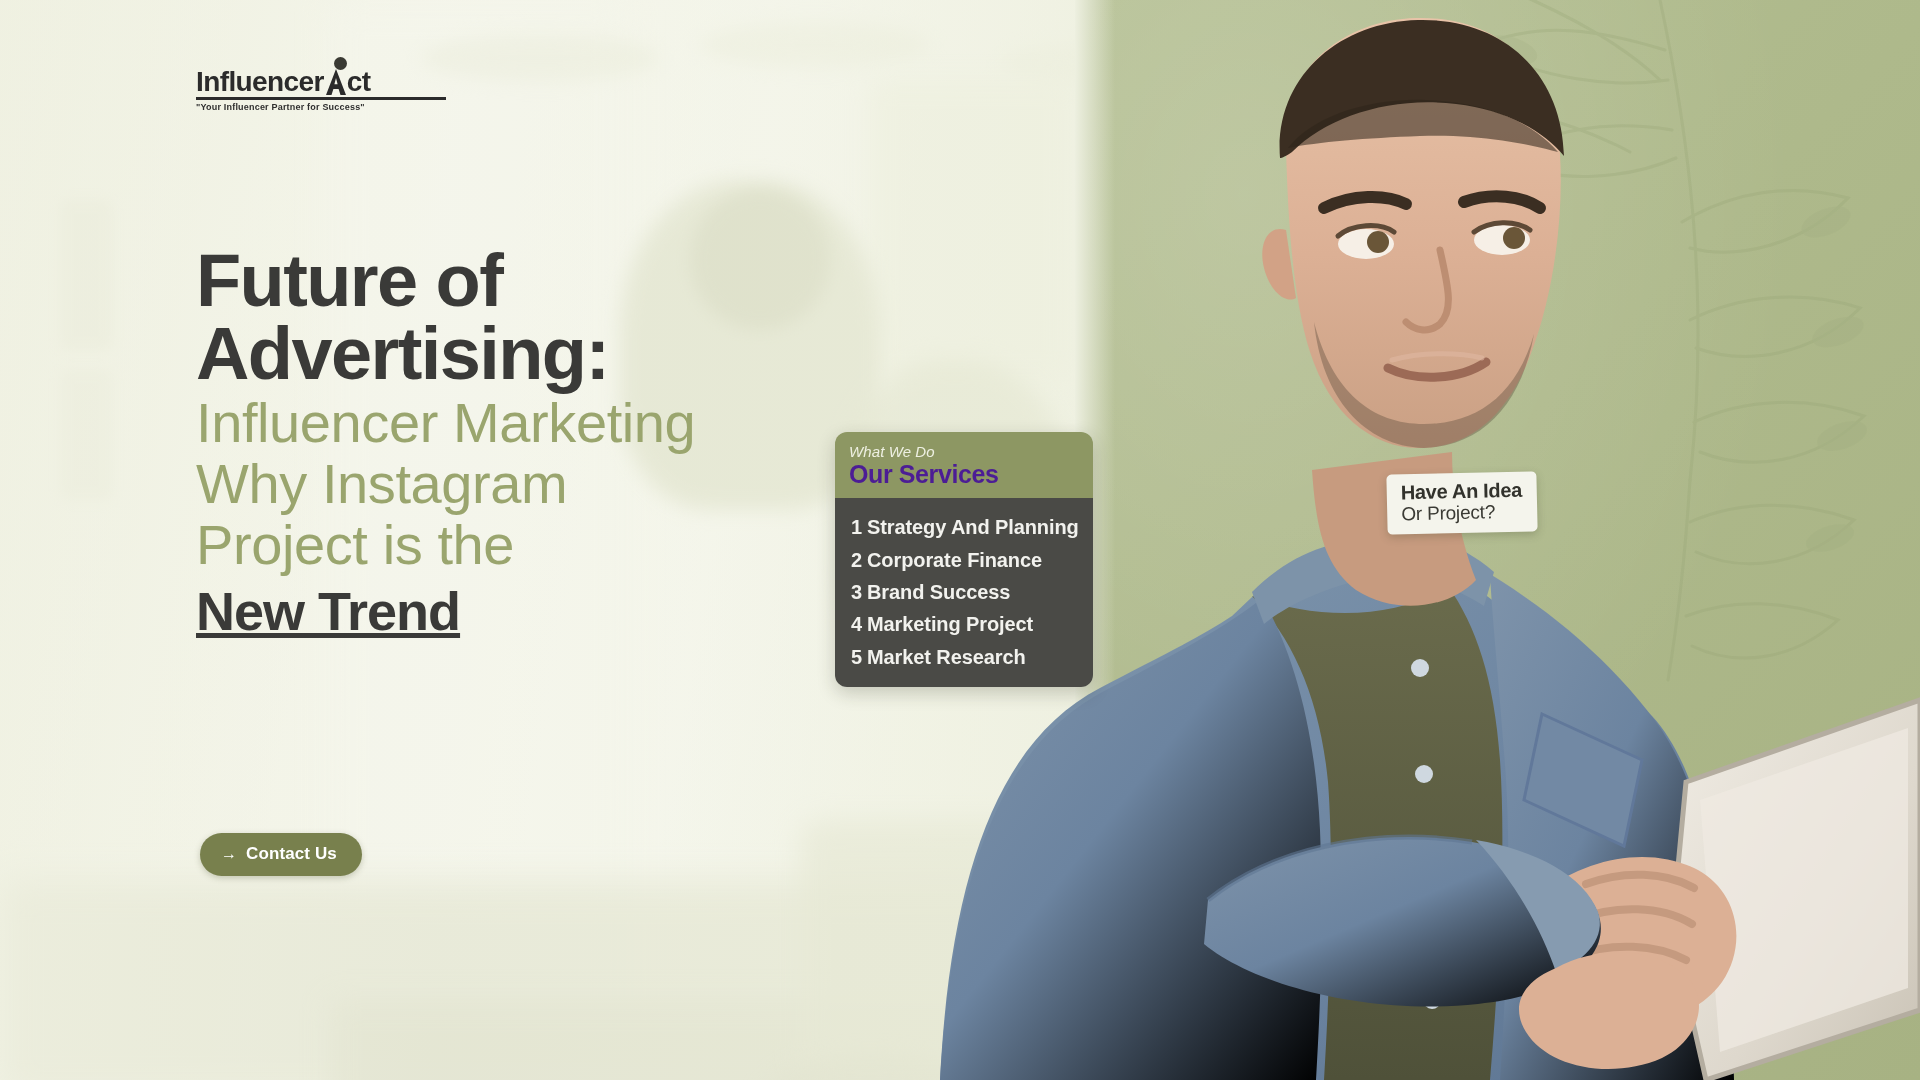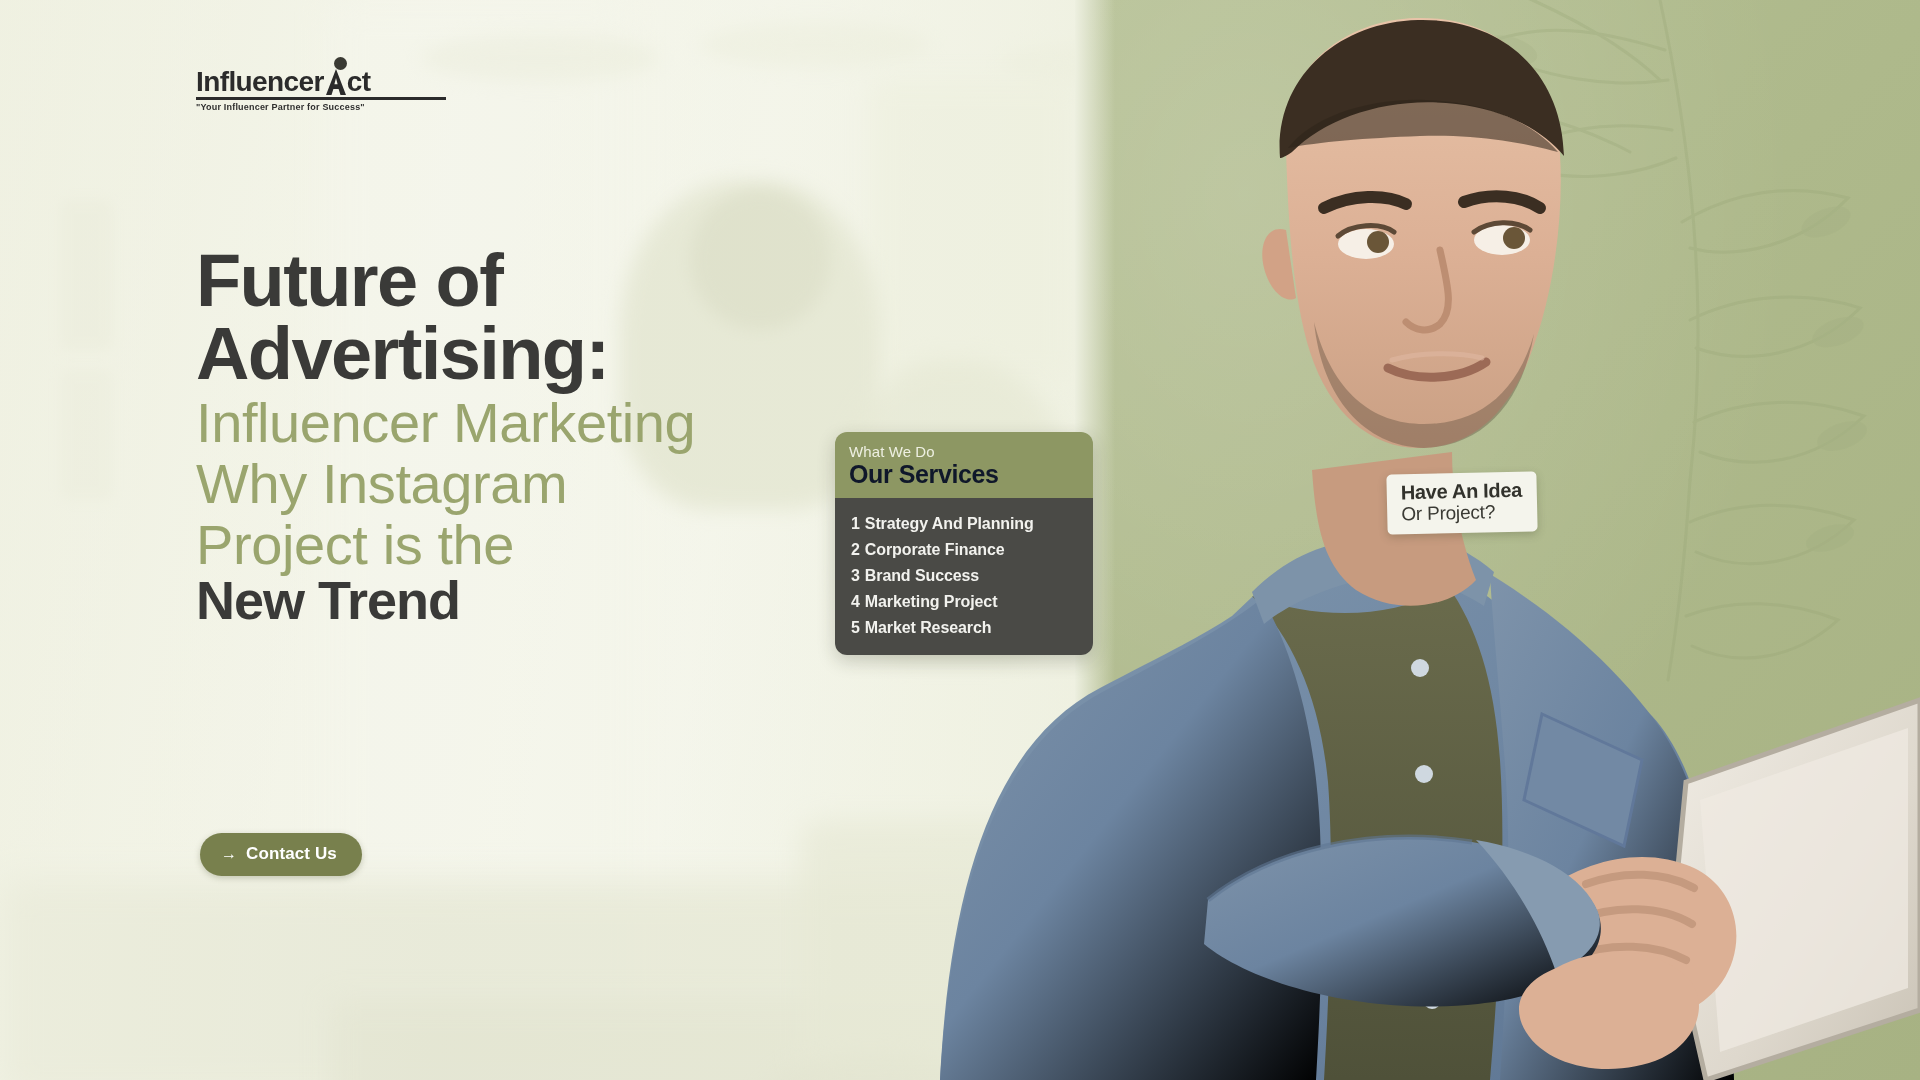--- a/index.html
+++ b/index.html
@@ -95,21 +95,21 @@
   .hl-dark{
     font-size:74px; font-weight:800; color:#3a3a38;
     letter-spacing:-1.6px; display:block;
   }
   .hl-green{
     font-size:56px; font-weight:400; color:#9aa56e;
     letter-spacing:-.4px; display:block; margin-top:6px;
   }
   .hl-dark2{
     font-size:54px; font-weight:800; color:#3a3a38;
-    letter-spacing:-1px; display:block; margin-top:1px;
+    letter-spacing:-1px; display:block; margin-top:12px;text-decoration:underline;
   }
 
   .cta{
     position:absolute; left:200px; top:833px;
     display:inline-flex; align-items:center; gap:9px;
     background:#78804d; color:#ffffff;
     border:none; border-radius:24px;
     padding:11px 25px 12px 21px;
     font-size:17px; font-weight:700; letter-spacing:.1px;
     box-shadow:0 2px 6px rgba(70,78,40,.26);
@@ -122,30 +122,31 @@
     position:absolute; left:835px; top:432px; width:258px;
     border-radius:12px; overflow:hidden;
     box-shadow:0 6px 18px rgba(40,44,28,.22);
   }
   .services-head{
     background:#8d9763; padding:12px 14px 10px 14px;
   }
   .svc-eyebrow{
     font-size:15px; color:#eef0e2; font-weight:400; line-height:1.05;
     letter-spacing:.1px;
+    font-style:italic;
   }
   .svc-title{
-    font-size:25px; color:#0f172a; font-weight:800; line-height:1.1;
+    font-size:25px; color:#4c1d95; font-weight:800; line-height:1.1;
     letter-spacing:-.4px; margin-top:1px;
   }
   .services-body{
     background:#4a4a46; padding:13px 14px 14px 16px;
   }
   .svc-item{
-    color:#f2f2ee; font-size:16px; font-weight:700;
+    color:#f2f2ee; font-size:20px; font-weight:700;
     line-height:1.62; letter-spacing:-.1px; white-space:nowrap;
   }
   .svc-item .num{ font-weight:700; margin-right:5px; }
 
   
   .idea-badge{
     position:absolute; left:1387px; top:473px;
     background:#f4f4ec; border-radius:5px;
     padding:7px 15px 9px 14px;
     transform:rotate(-1.3deg);

